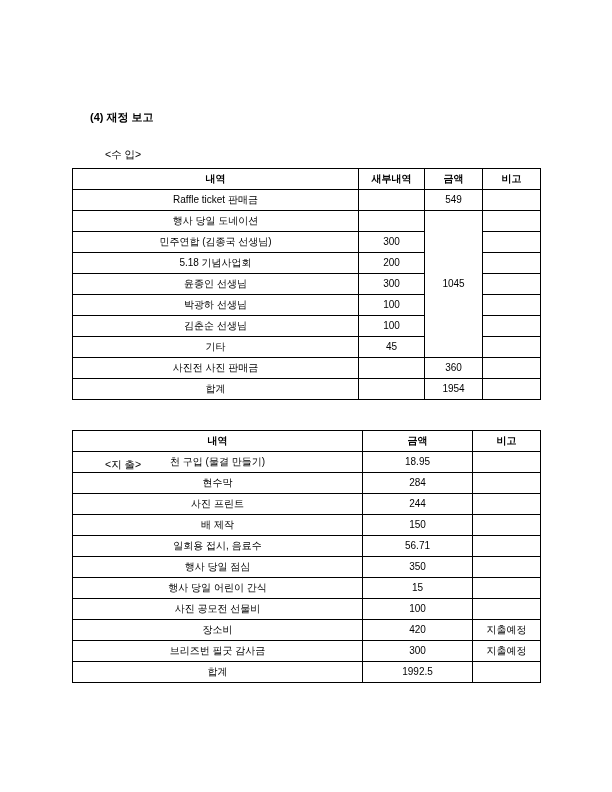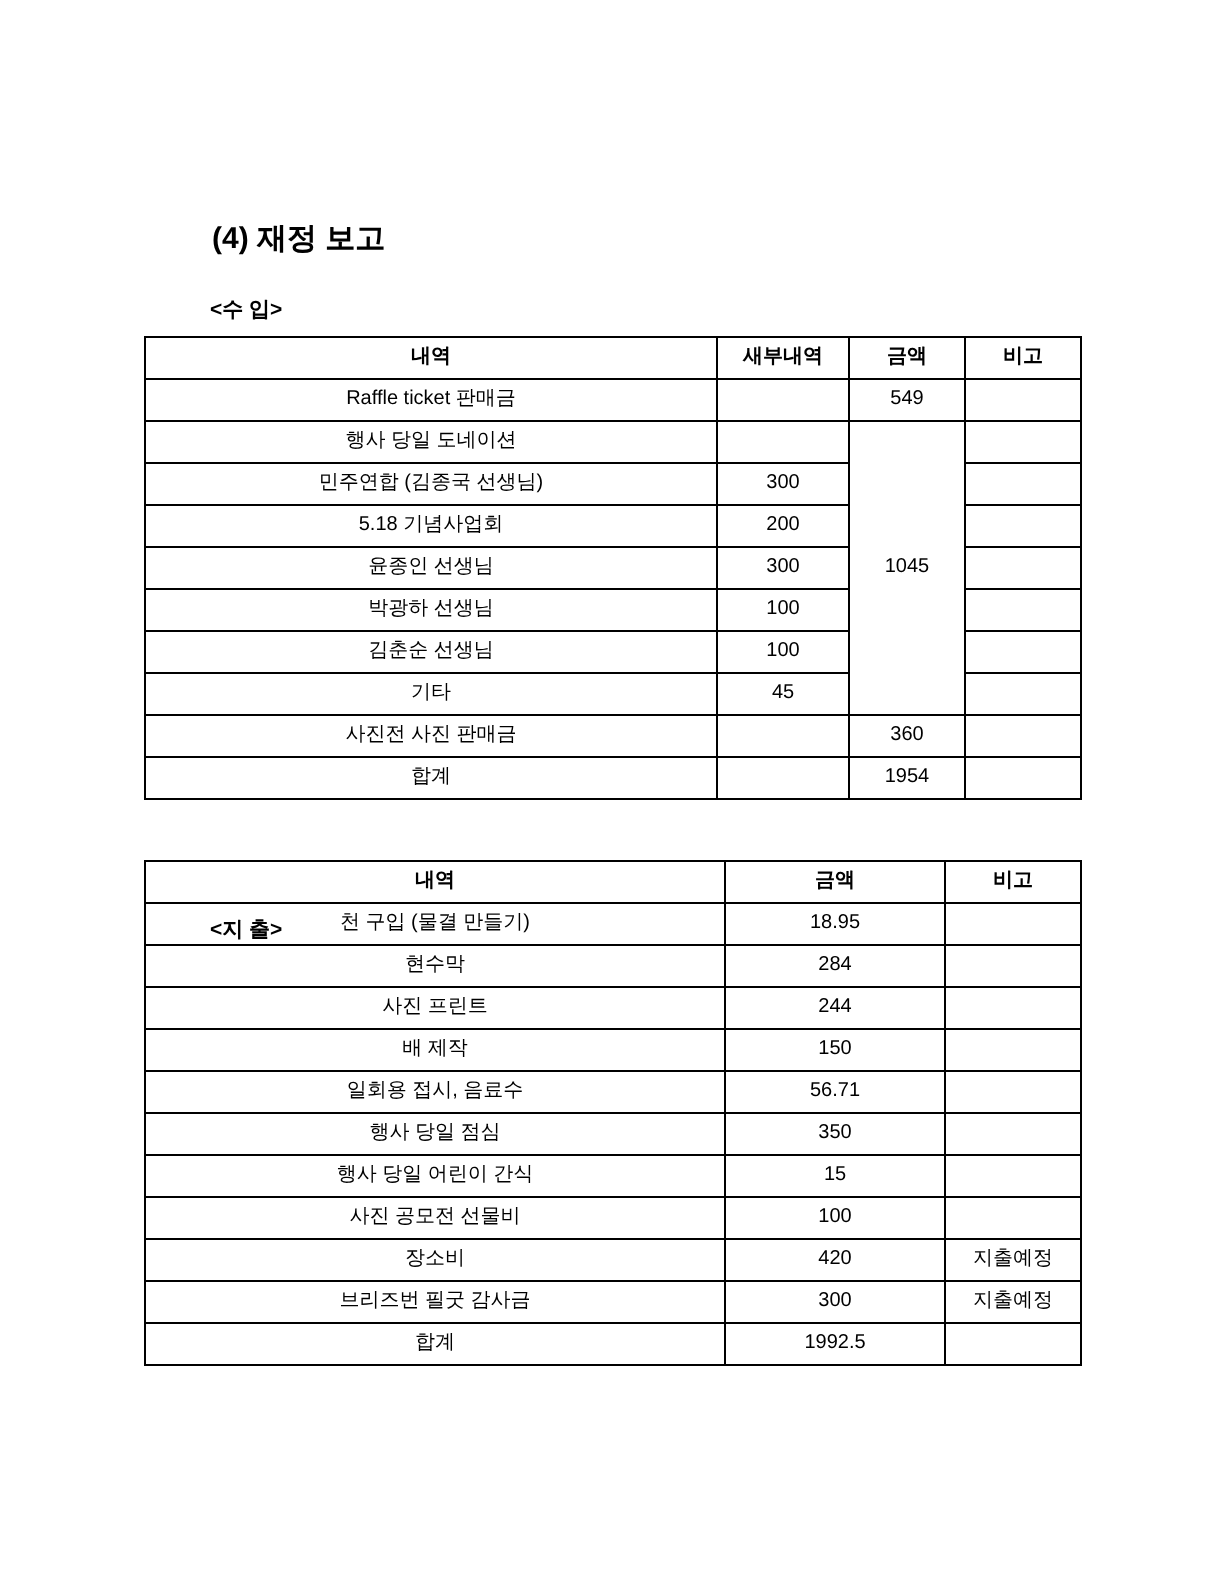--- a/index.html
+++ b/index.html
@@ -17,30 +17,30 @@
   }
   .page {
     position: absolute;
     left: 0; top: 0;
     width: 612px;
     height: 792px;
     background: #ffffff;
   }
   .section-title {
     position: absolute;
-    left: 106px;
+    left: 90px;
     top: 110px;
-    font-size: 15px;
+    font-size: 11px;
     font-weight: bold;
     letter-spacing: 0px;
   }
   .sub-label {
     position: absolute;
     font-size: 10.5px;
-    font-weight: bold;
+    font-weight: normal;
   }
   .sub-label.income { left: 105px; top: 148px; }
   .sub-label.expense { left: 105px; top: 413px; margin-top: 45px; }
 
   table.doc {
     position: absolute;
     border-collapse: collapse;
     table-layout: fixed;
     font-size: 10px;
   }

